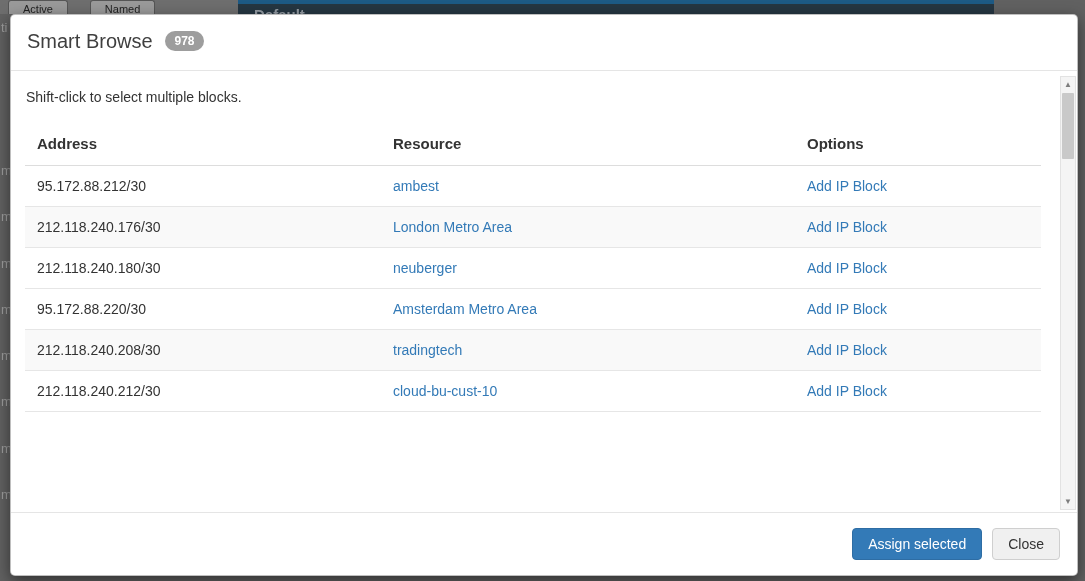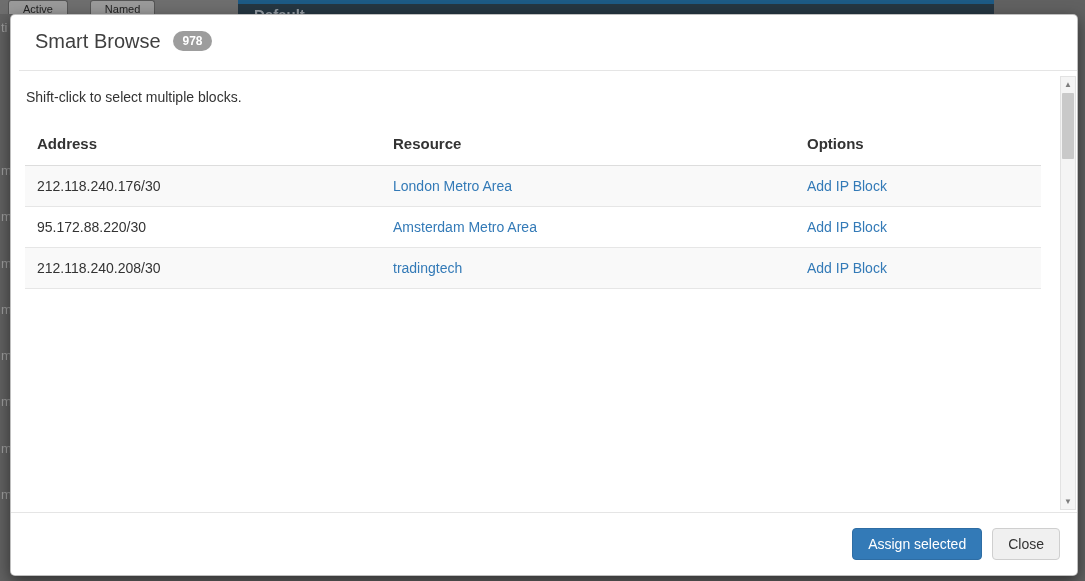--- a/index.html
+++ b/index.html
@@ -15,21 +15,21 @@
   .bg-tab.t1 { margin-left:8px; }
   .bg-tab.t2 { margin-left:18px; }
   .bg-rightbar { position:absolute; left:238px; top:0; right:0; height:14px; background:#253642; border-top:4px solid #1d5a85; }
   .bg-default { position:absolute; left:16px; top:2px; font-size:15px; font-weight:bold; color:#939ba3; }
   .bg-frag { position:absolute; left:1px; font-size:13px; color:#9c9c9c; z-index:1; }
 
   
   .modal { position:absolute; left:10px; top:14px; width:1068px; height:562px; background:#fff;
            border:1px solid rgba(0,0,0,.25); border-radius:5px; box-shadow:0 5px 15px rgba(0,0,0,.5); z-index:5; }
 
-  .modal-header { height:56px; padding:15px 16px; border-bottom:1px solid #e5e5e5;margin-left:8px; }
+  .modal-header { height:56px; padding:15px 16px; border-bottom:1px solid #e5e5e5; }
   .modal-title { font-size:20px; font-weight:500; color:#3f3f3f; vertical-align:middle; }
   .badge { display:inline-block; margin-left:9px; background:#9d9d9d; color:#fff; font-size:12px; font-weight:bold;
            padding:3px 9px; border-radius:10px; vertical-align:middle; position:relative; top:-1px; }
 
   .modal-body { position:relative; padding:18px 0 0 0; height:443px; }
   .hint { margin:0 16px 20px 15px; font-size:14px; color:#333; }
 
   table.blocks { border-collapse:collapse; width:1016px; margin-left:14px; table-layout:fixed; }
   table.blocks col.c-addr { width:356px; }
   table.blocks col.c-res  { width:414px; }
@@ -99,33 +99,48 @@
             <col class="c-opt">
           </colgroup>
         <thead>
           <tr>
             <th>Address</th>
             <th>Resource</th>
             <th>Options</th>
           </tr>
         </thead>
         <tbody>
+          <tr>
+            <td>95.172.88.212/30</td>
+            <td><a class="lnk">ambest</a></td>
+            <td class="options-cell"><a class="lnk">Add IP Block</a></td>
+          </tr>
           <tr class="stripe">
             <td>212.118.240.176/30</td>
             <td><a class="lnk">London Metro Area</a></td>
+            <td class="options-cell"><a class="lnk">Add IP Block</a></td>
+          </tr>
+          <tr>
+            <td>212.118.240.180/30</td>
+            <td><a class="lnk">neuberger</a></td>
             <td class="options-cell"><a class="lnk">Add IP Block</a></td>
           </tr>
           <tr>
             <td>95.172.88.220/30</td>
             <td><a class="lnk">Amsterdam Metro Area</a></td>
             <td class="options-cell"><a class="lnk">Add IP Block</a></td>
           </tr>
           <tr class="stripe">
             <td>212.118.240.208/30</td>
             <td><a class="lnk">tradingtech</a></td>
+            <td class="options-cell"><a class="lnk">Add IP Block</a></td>
+          </tr>
+          <tr>
+            <td>212.118.240.212/30</td>
+            <td><a class="lnk">cloud-bu-cust-10</a></td>
             <td class="options-cell"><a class="lnk">Add IP Block</a></td>
           </tr>
         </tbody>
       </table>
     </div>
 
     <div class="scrollbar">
       <div class="sb-arrow up">▲</div>
       <div class="sb-thumb"></div>
       <div class="sb-arrow down">▼</div>

